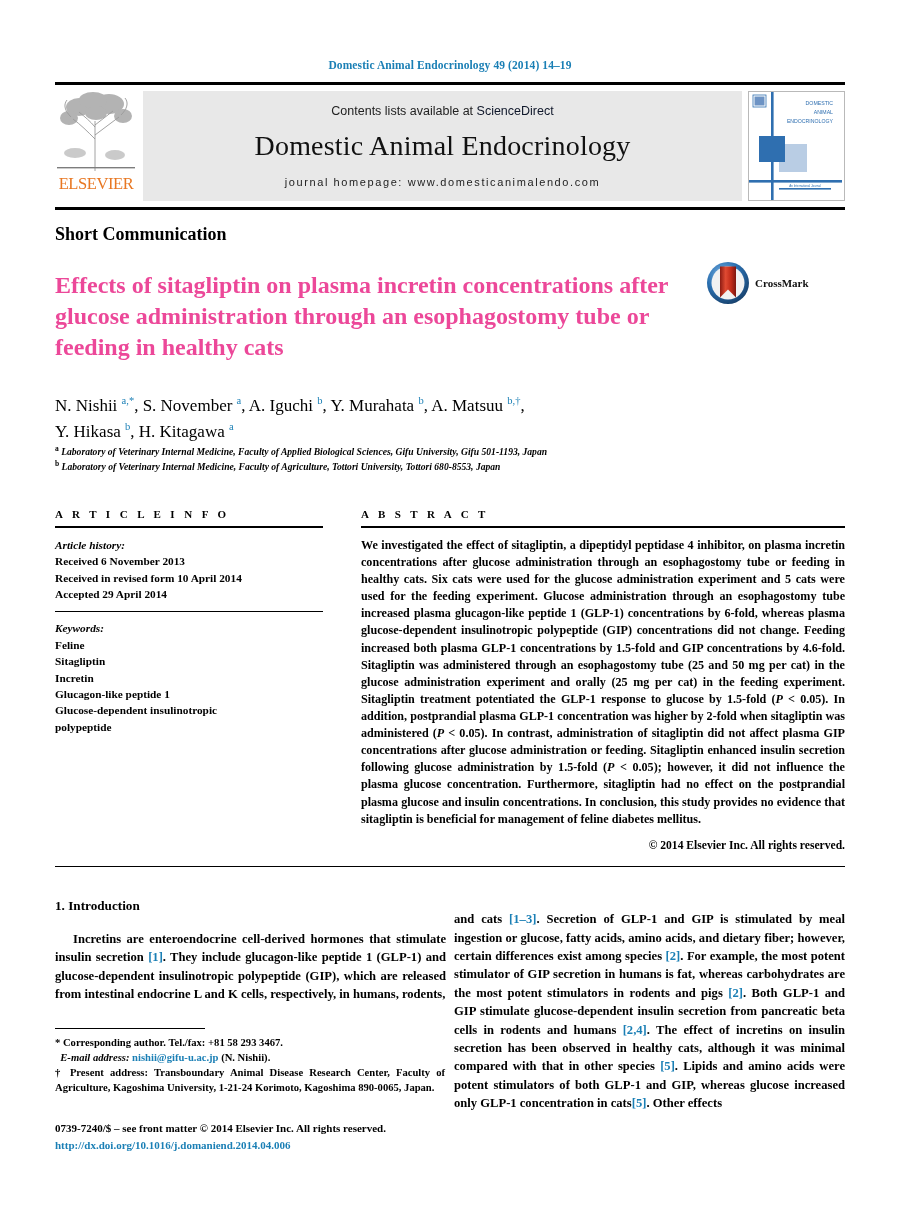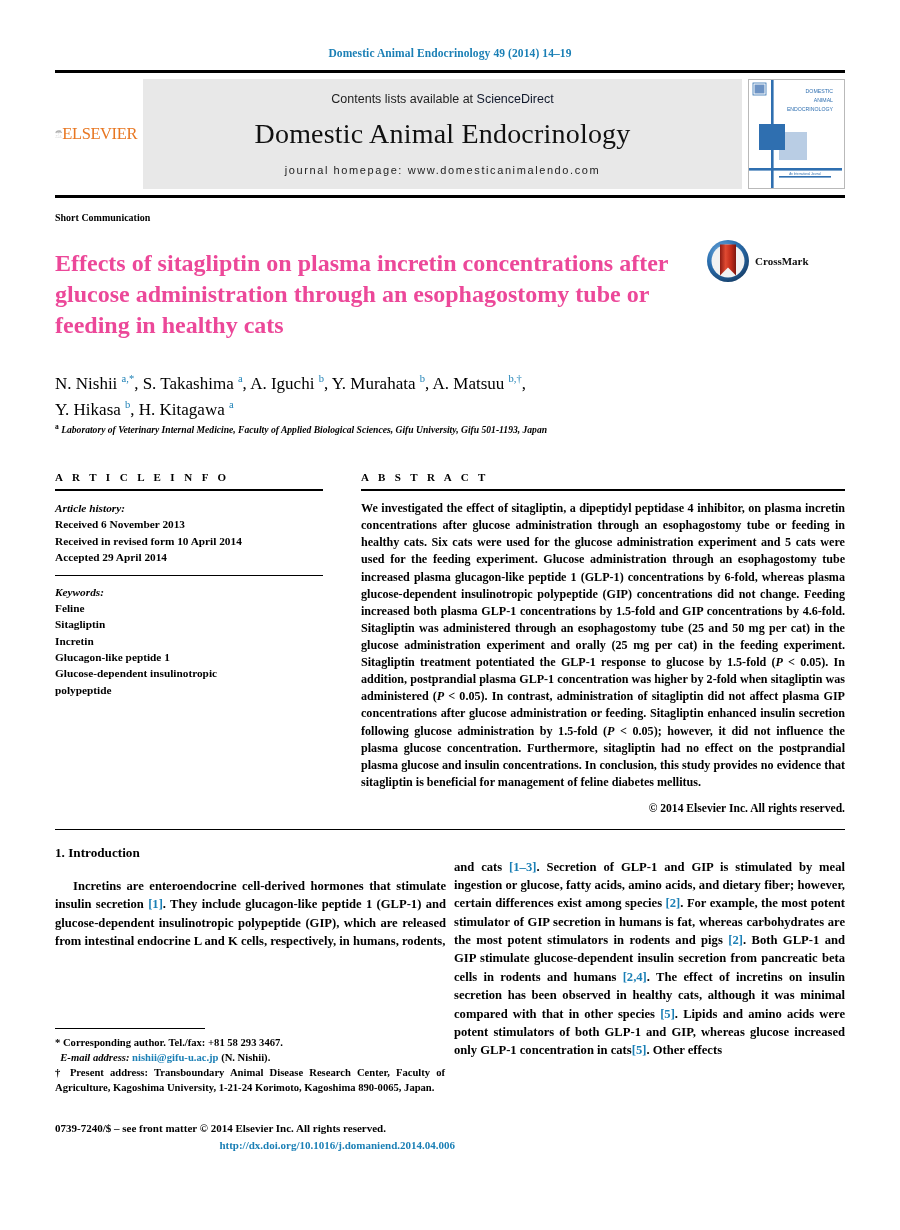--- a/index.html
+++ b/index.html
@@ -13,21 +13,21 @@
     font-family: "Liberation Serif", serif;
     color: #000;
     position: relative;
     overflow: hidden;
   }
   .page {
     position: relative;
     width: 900px;
     height: 1230px;
     box-sizing: border-box;
-    padding: 0 55px;
+    padding: 12px 55px;
   }
 
   
   .running-head {
     text-align: center;
     color: #1a7fb5;
     font-family: "Liberation Serif", serif;
     font-size: 11.5px;
     font-weight: bold;
     padding-top: 47px;
@@ -44,20 +44,21 @@
     display: flex;
     align-items: stretch;
     margin-top: 6px;
     height: 110px;
   }
   .elsevier-logo {
     width: 82px;
     flex: 0 0 82px;
     position: relative;
     display: flex;
+    flex-direction: column;
     justify-content: flex-start;
     align-items: center;
   }
   .tree-svg { display:block; }
   .elsevier-word {
     font-family: "Liberation Serif", serif;
     font-size: 16.5px;
     color: #e87722;
     letter-spacing: -0.4px;
     line-height: 1;
@@ -108,21 +109,21 @@
   .rule-thick2 {
     border: 0;
     border-top: 3px solid #000;
     margin: 6px 0 0 0;
   }
 
   
   .article-type {
     font-family: "Liberation Serif", serif;
     font-weight: bold;
-    font-size: 10px;
+    font-size: 18px;
     margin-top: 14px;
   }
   .title-row {
     display: flex;
     align-items: flex-start;
     margin-top: 9px;
   }
   .paper-title {
     flex: 1 1 auto;
     font-family: "Liberation Serif", serif;
@@ -239,21 +240,21 @@
 
   .rule-bottom {
     border: 0;
     border-top: 1.5px solid #000;
     margin: 14px 0 0 0;
   }
 
   
   .body-cols {
     display: flex;
-    margin-top: 15px;
+    margin-top: 31px;
     gap: 8px;
   }
   .bcol { flex: 1 1 0; min-width: 0; }
   .h2 {
     font-family: "Liberation Serif", serif;
     font-weight: bold;
     font-size: 13.2px;
     margin-bottom: 16px;
   }
   .para {
@@ -292,21 +293,21 @@
   .issn {
     position: absolute;
     left: 55px;
     top: 1120px;
     width: 400px;
     font-family: "Liberation Serif", serif;
     font-size: 11px;
     line-height: 1.5;
     font-weight: bold;
   }
-  .doi { color: #1a7fb5; display:block;text-align:right; }
+  .doi { color: #1a7fb5; display:block; }
 </style>
 </head>
 <body>
 
 <div class="page">
 
   <div class="running-head">Domestic Animal Endocrinology 49 (2014) 14–19</div>
 
   <hr class="rule-thick">
 
@@ -385,29 +386,30 @@
         <circle cx="23" cy="23" r="21" fill="url(#cmg)"></circle>
         <circle cx="23" cy="23" r="16.5" fill="#f2f2f2"></circle>
         <path d="M15 6.5 h16 v31 l-8 -8 l-8 8 z" fill="url(#cmr)"></path>
       </svg>
       <span class="crossmark-text">CrossMark</span>
     </div>
   </div>
 
   <div class="authors">
     <span>
-      <span>N. Nishii </span><sup>a,*</sup><span>, S. Takashima </span><sup>a</sup><span>, A. Iguchi </span><sup>b</sup><span>, Y. Murahata </span><sup>b</sup><span>, A. Matsuu </span><sup>b,†</sup><span>,</span>
+      <span>N. Nishii </span><sup>a,*</sup><span>, S. November </span><sup>a</sup><span>, A. Iguchi </span><sup>b</sup><span>, Y. Murahata </span><sup>b</sup><span>, A. Matsuu </span><sup>b,†</sup><span>,</span>
     </span><br>
     <span>
       <span>Y. Hikasa </span><sup>b</sup><span>, H. Kitagawa </span><sup>a</sup>
     </span>
   </div>
 
   <div class="affiliations">
     <div class="affil"><sup>a</sup> <span>Laboratory of Veterinary Internal Medicine, Faculty of Applied Biological Sciences, Gifu University, Gifu 501-1193, Japan</span></div>
+    <div class="affil"><sup>b</sup> <span>Laboratory of Veterinary Internal Medicine, Faculty of Agriculture, Tottori University, Tottori 680-8553, Japan</span></div>
   </div>
 
   <div class="info-abstract">
 
     <div class="col-info">
       <div class="sec-head">A R T I C L E   I N F O</div>
       <hr class="rule-med">
       <div class="info-label">Article history:</div>
       <div class="info-line">Received 6 November 2013</div>
       <div class="info-line">Received in revised form 10 April 2014</div>

